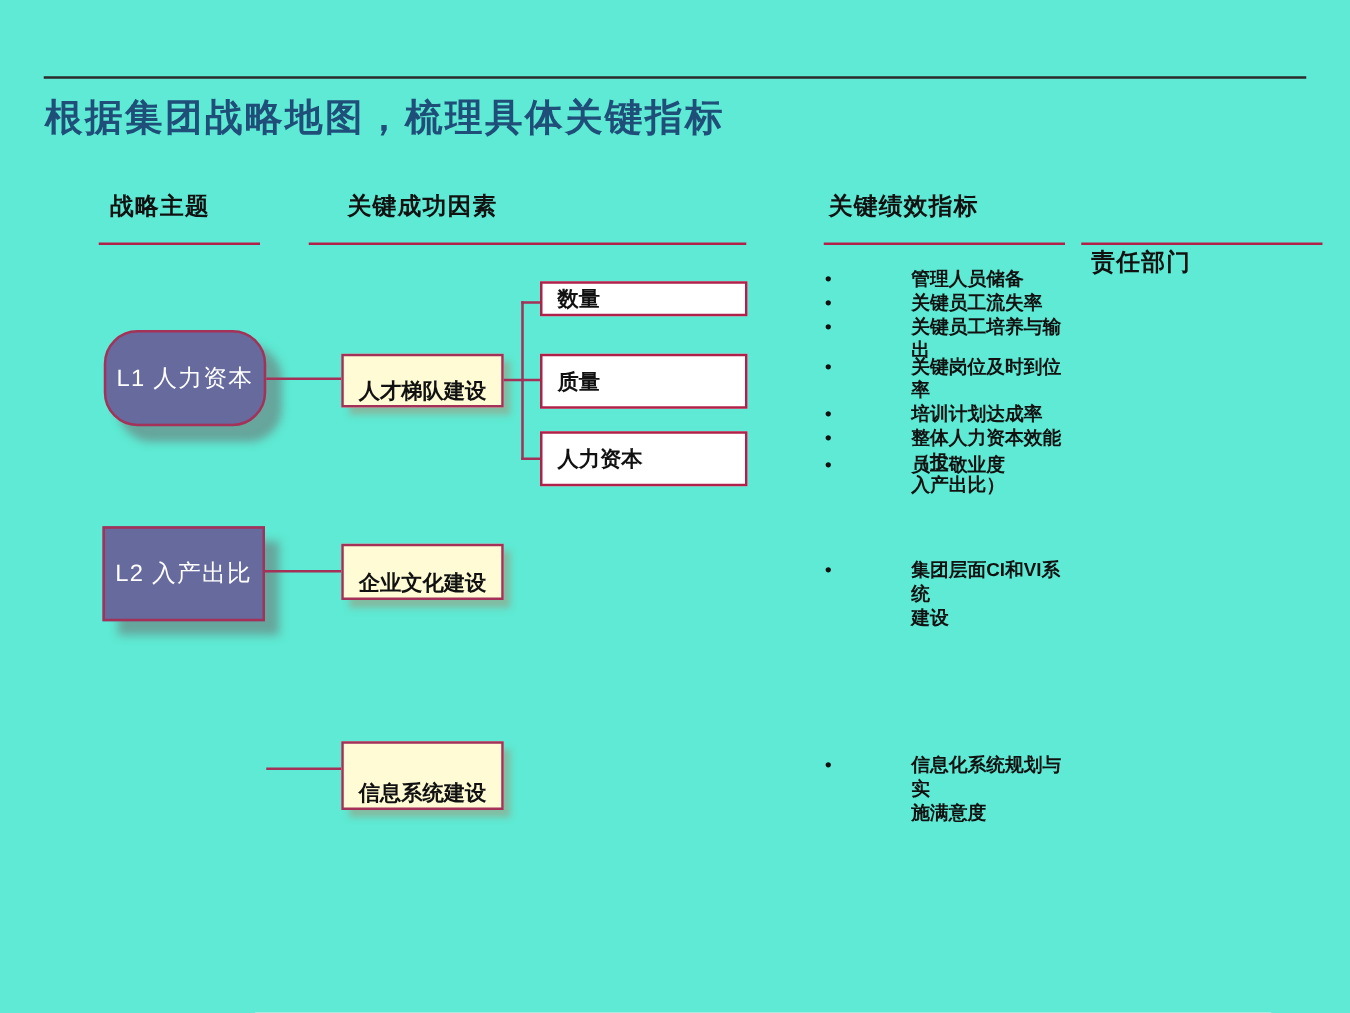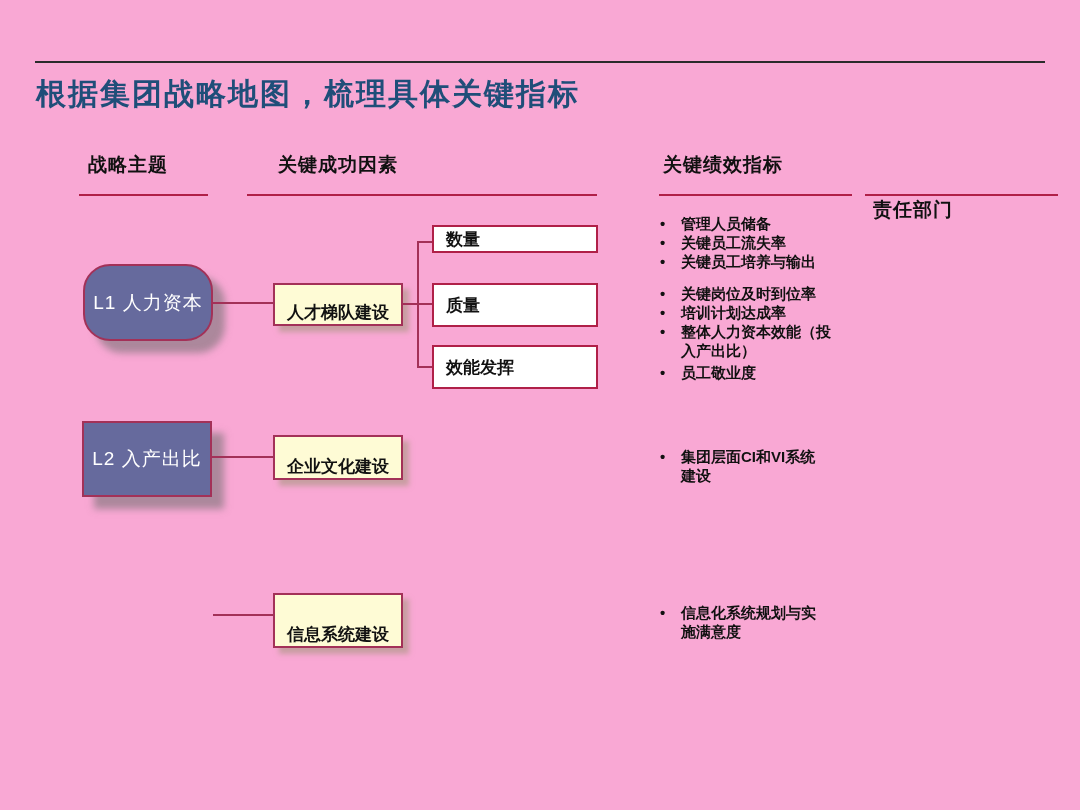--- a/index.html
+++ b/index.html
@@ -1,19 +1,19 @@
 <!DOCTYPE html>
 <html><head>
 <meta charset="utf-8">
 <style>
   html,body{margin:0;padding:0;background:#e8e8e8;}
   .slide{
     position:relative;
     width:1080px;height:810px;
-    background:#f9a8d4;
+    background:#5eead4;
     overflow:hidden;
     font-family:"Liberation Sans","DejaVu Sans",sans-serif;
     margin:0 auto;
   }
   .abs{position:absolute;}
   .top-rule{left:35px;top:61px;width:1010px;height:2px;background:#2b2b2b;}
   .title{
     left:36px;top:74px;width:1000px;
     font-size:30px;font-weight:bold;color:#1F4E79;
     letter-spacing:2px;white-space:nowrap;
@@ -54,20 +54,21 @@
   .kpi-group{left:660px;width:200px;display:flex;flex-direction:column;}
   .kpi-item{display:flex;align-items:flex-start;}
   .kpi-bullet{
     width:21px;flex:0 0 21px;
     font-size:15px;line-height:19px;font-weight:bold;color:#111;
   }
   .kpi-text{
     width:170px;
     font-size:15px;line-height:19px;font-weight:bold;color:#111;
     white-space:pre-line;
+    margin-left:48px;
   }
 </style>
 </head>
 <body>
 
 <div class="slide">
 
   <div class="abs top-rule"></div>
   <div class="abs title">根据集团战略地图，梳理具体关键指标</div>
 
@@ -95,21 +96,21 @@
   <div class="abs line" style="left:417px;top:303px;width:17px;height:2px;"></div>
   <div class="abs line" style="left:417px;top:366px;width:17px;height:2px;"></div>
 
   <div class="abs factor-box" style="top:225px;height:28px;">
     <span>数量</span>
   </div>
   <div class="abs factor-box" style="top:283px;height:44px;">
     <span>质量</span>
   </div>
   <div class="abs factor-box" style="top:345px;height:44px;">
-    <span>效能发挥</span>
+    <span>人力资本</span>
   </div>
 
   <div class="abs kpi-group" style="top:214px;">
     <div class="kpi-item">
       <span class="kpi-bullet">•</span>
       <span class="kpi-text">管理人员储备</span>
     </div>
     <div class="kpi-item">
       <span class="kpi-bullet">•</span>
       <span class="kpi-text">关键员工流失率</span>

